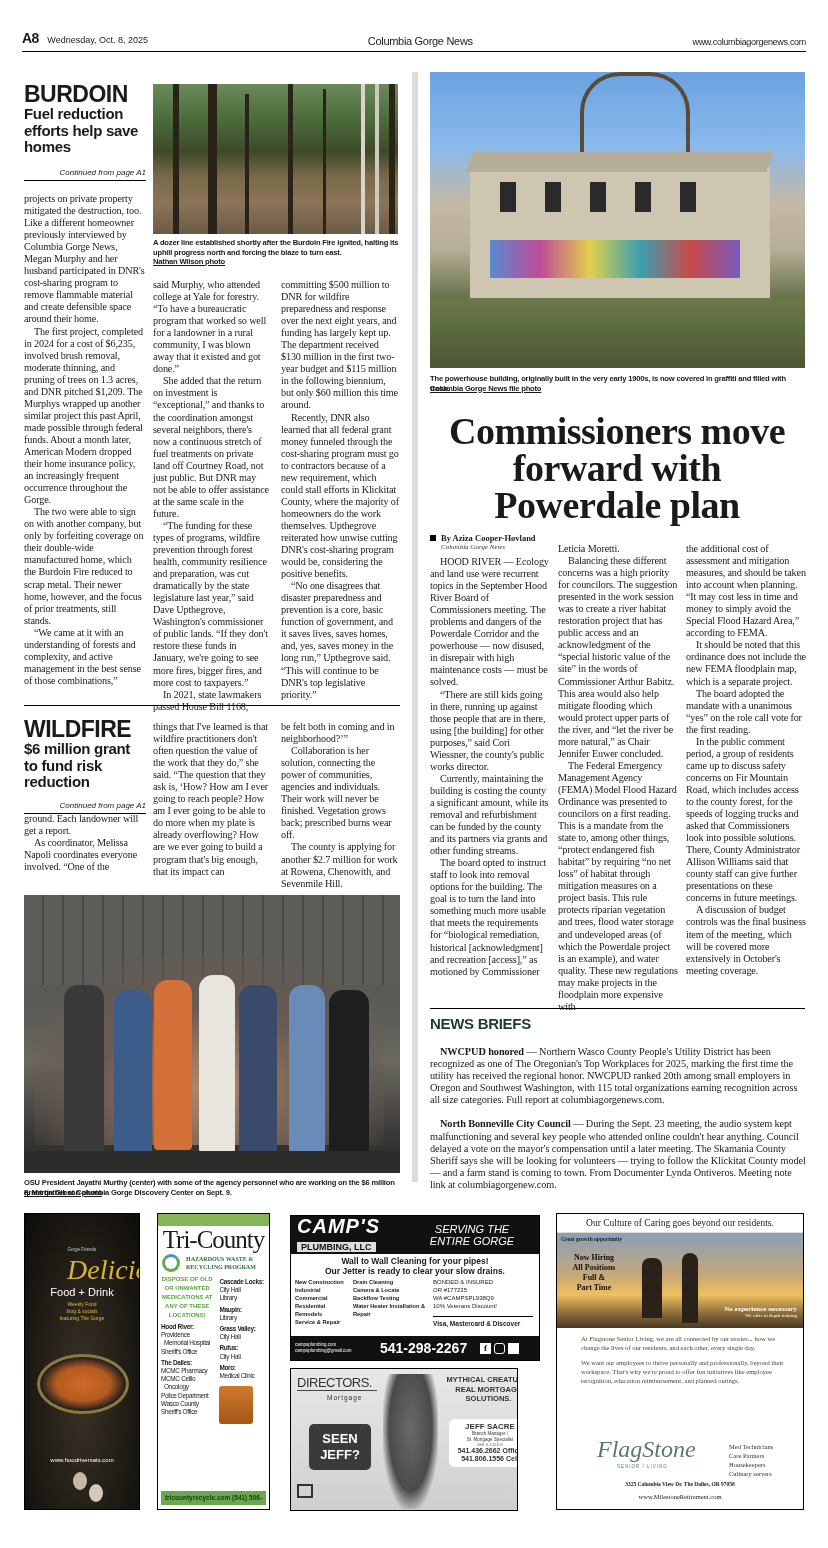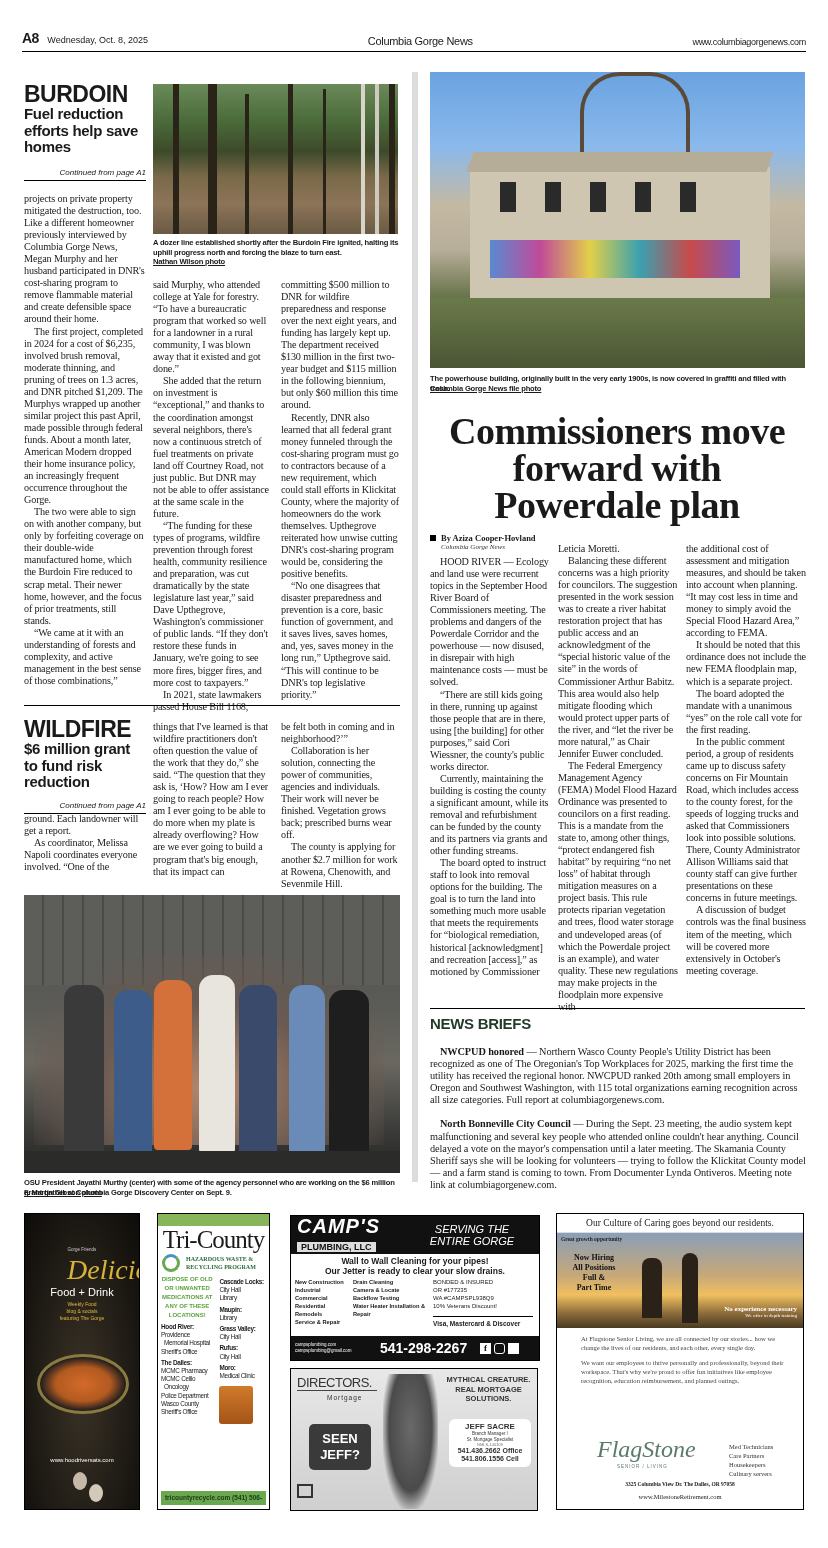--- a/index.html
+++ b/index.html
@@ -290,21 +290,21 @@
     </div>
     <div style="font-family:'Liberation Sans',sans-serif; font-weight:bold; font-size:14px; width:100px;">541-298-2267</div>
     <div style="display:flex; gap:3px;">
       <span style="width:11px; height:11px; background:#fff; color:#111; font-size:9px; line-height:11px; text-align:center; font-weight:bold;">f</span>
       <span style="width:11px; height:11px; border:1.5px solid #fff; border-radius:3px;"></span>
       <span style="width:11px; height:11px; background:#fff;"></span>
     </div>
   </div>
 </div>
 
-<div class="abs ad ad-dir" style="left:290px; top:1368px; width:248px; height:143px;">
+<div class="abs ad ad-dir" style="left:290px; top:1368px; width:228px; height:143px;">
   <div style="position:absolute; left:6px; top:6px; width:80px; border-bottom:1px solid #444;">
     <div style="font-family:'Liberation Sans',sans-serif; font-size:13px; letter-spacing:-0.5px; color:#333;">DIRECTORS.</div>
   </div>
   <div style="position:absolute; left:36px; top:25px; font-family:'Liberation Sans',sans-serif; font-size:6.5px; letter-spacing:1px; color:#333;">Mortgage</div>
   <div style="position:absolute; left:18px; top:55px; width:62px; height:46px; background:#3a3a3a; border-radius:5px; color:#fff; font-family:'Liberation Sans',sans-serif; font-weight:bold; font-size:13px; line-height:16px; text-align:center; padding-top:7px;">SEEN JEFF?</div>
   <div style="position:absolute; left:92px; top:5px; width:55px; height:135px; background:radial-gradient(ellipse at 50% 40%, #6a6a6a 0%, #4a4a4a 55%, rgba(80,80,80,0) 75%);"></div>
   <div style="position:absolute; left:150px; top:6px; width:95px; font-family:'Liberation Sans',sans-serif; font-weight:bold; font-size:7.5px; line-height:9.5px; text-align:center; color:#333;">MYTHICAL CREATURE. REAL MORTGAGE SOLUTIONS.</div>
   <div style="position:absolute; left:158px; top:50px; width:82px; height:48px; background:#fff; border-radius:6px; text-align:center; font-family:'Liberation Sans',sans-serif; color:#333;">
     <div style="font-size:8px; font-weight:bold; margin-top:3px;">JEFF SACRE</div>
     <div style="font-size:4.5px; line-height:5.5px;">Branch Manager /</div>

